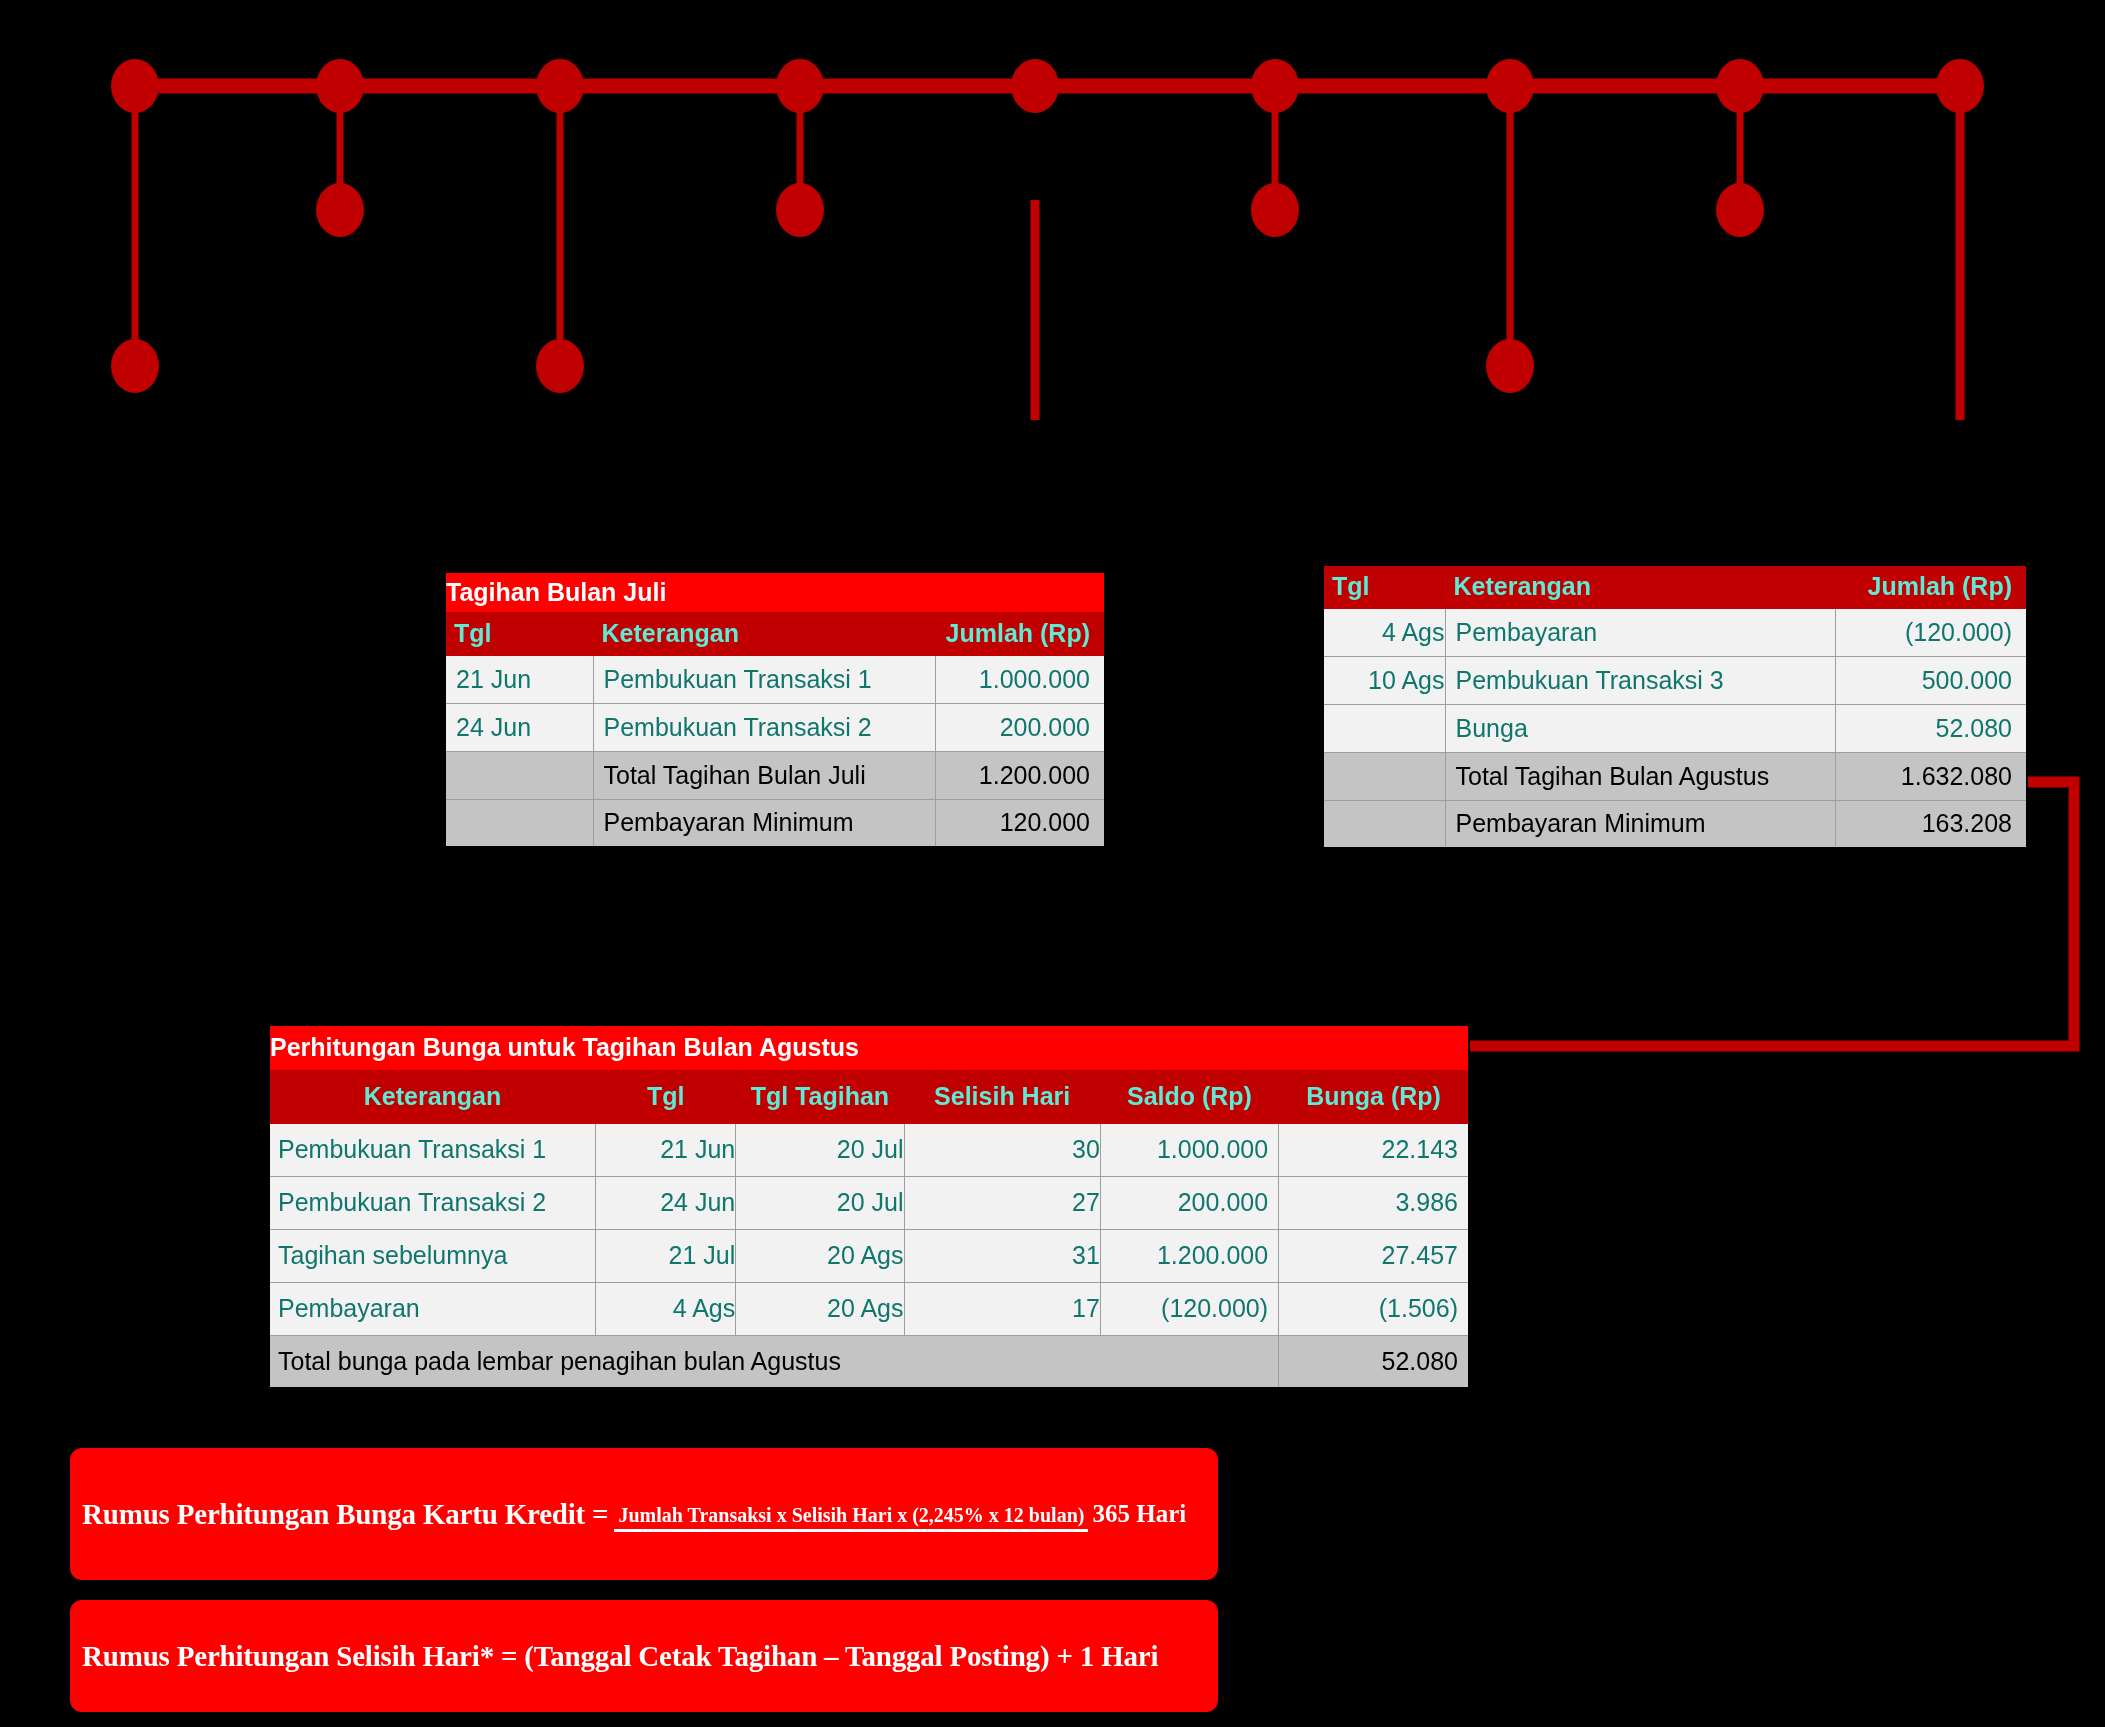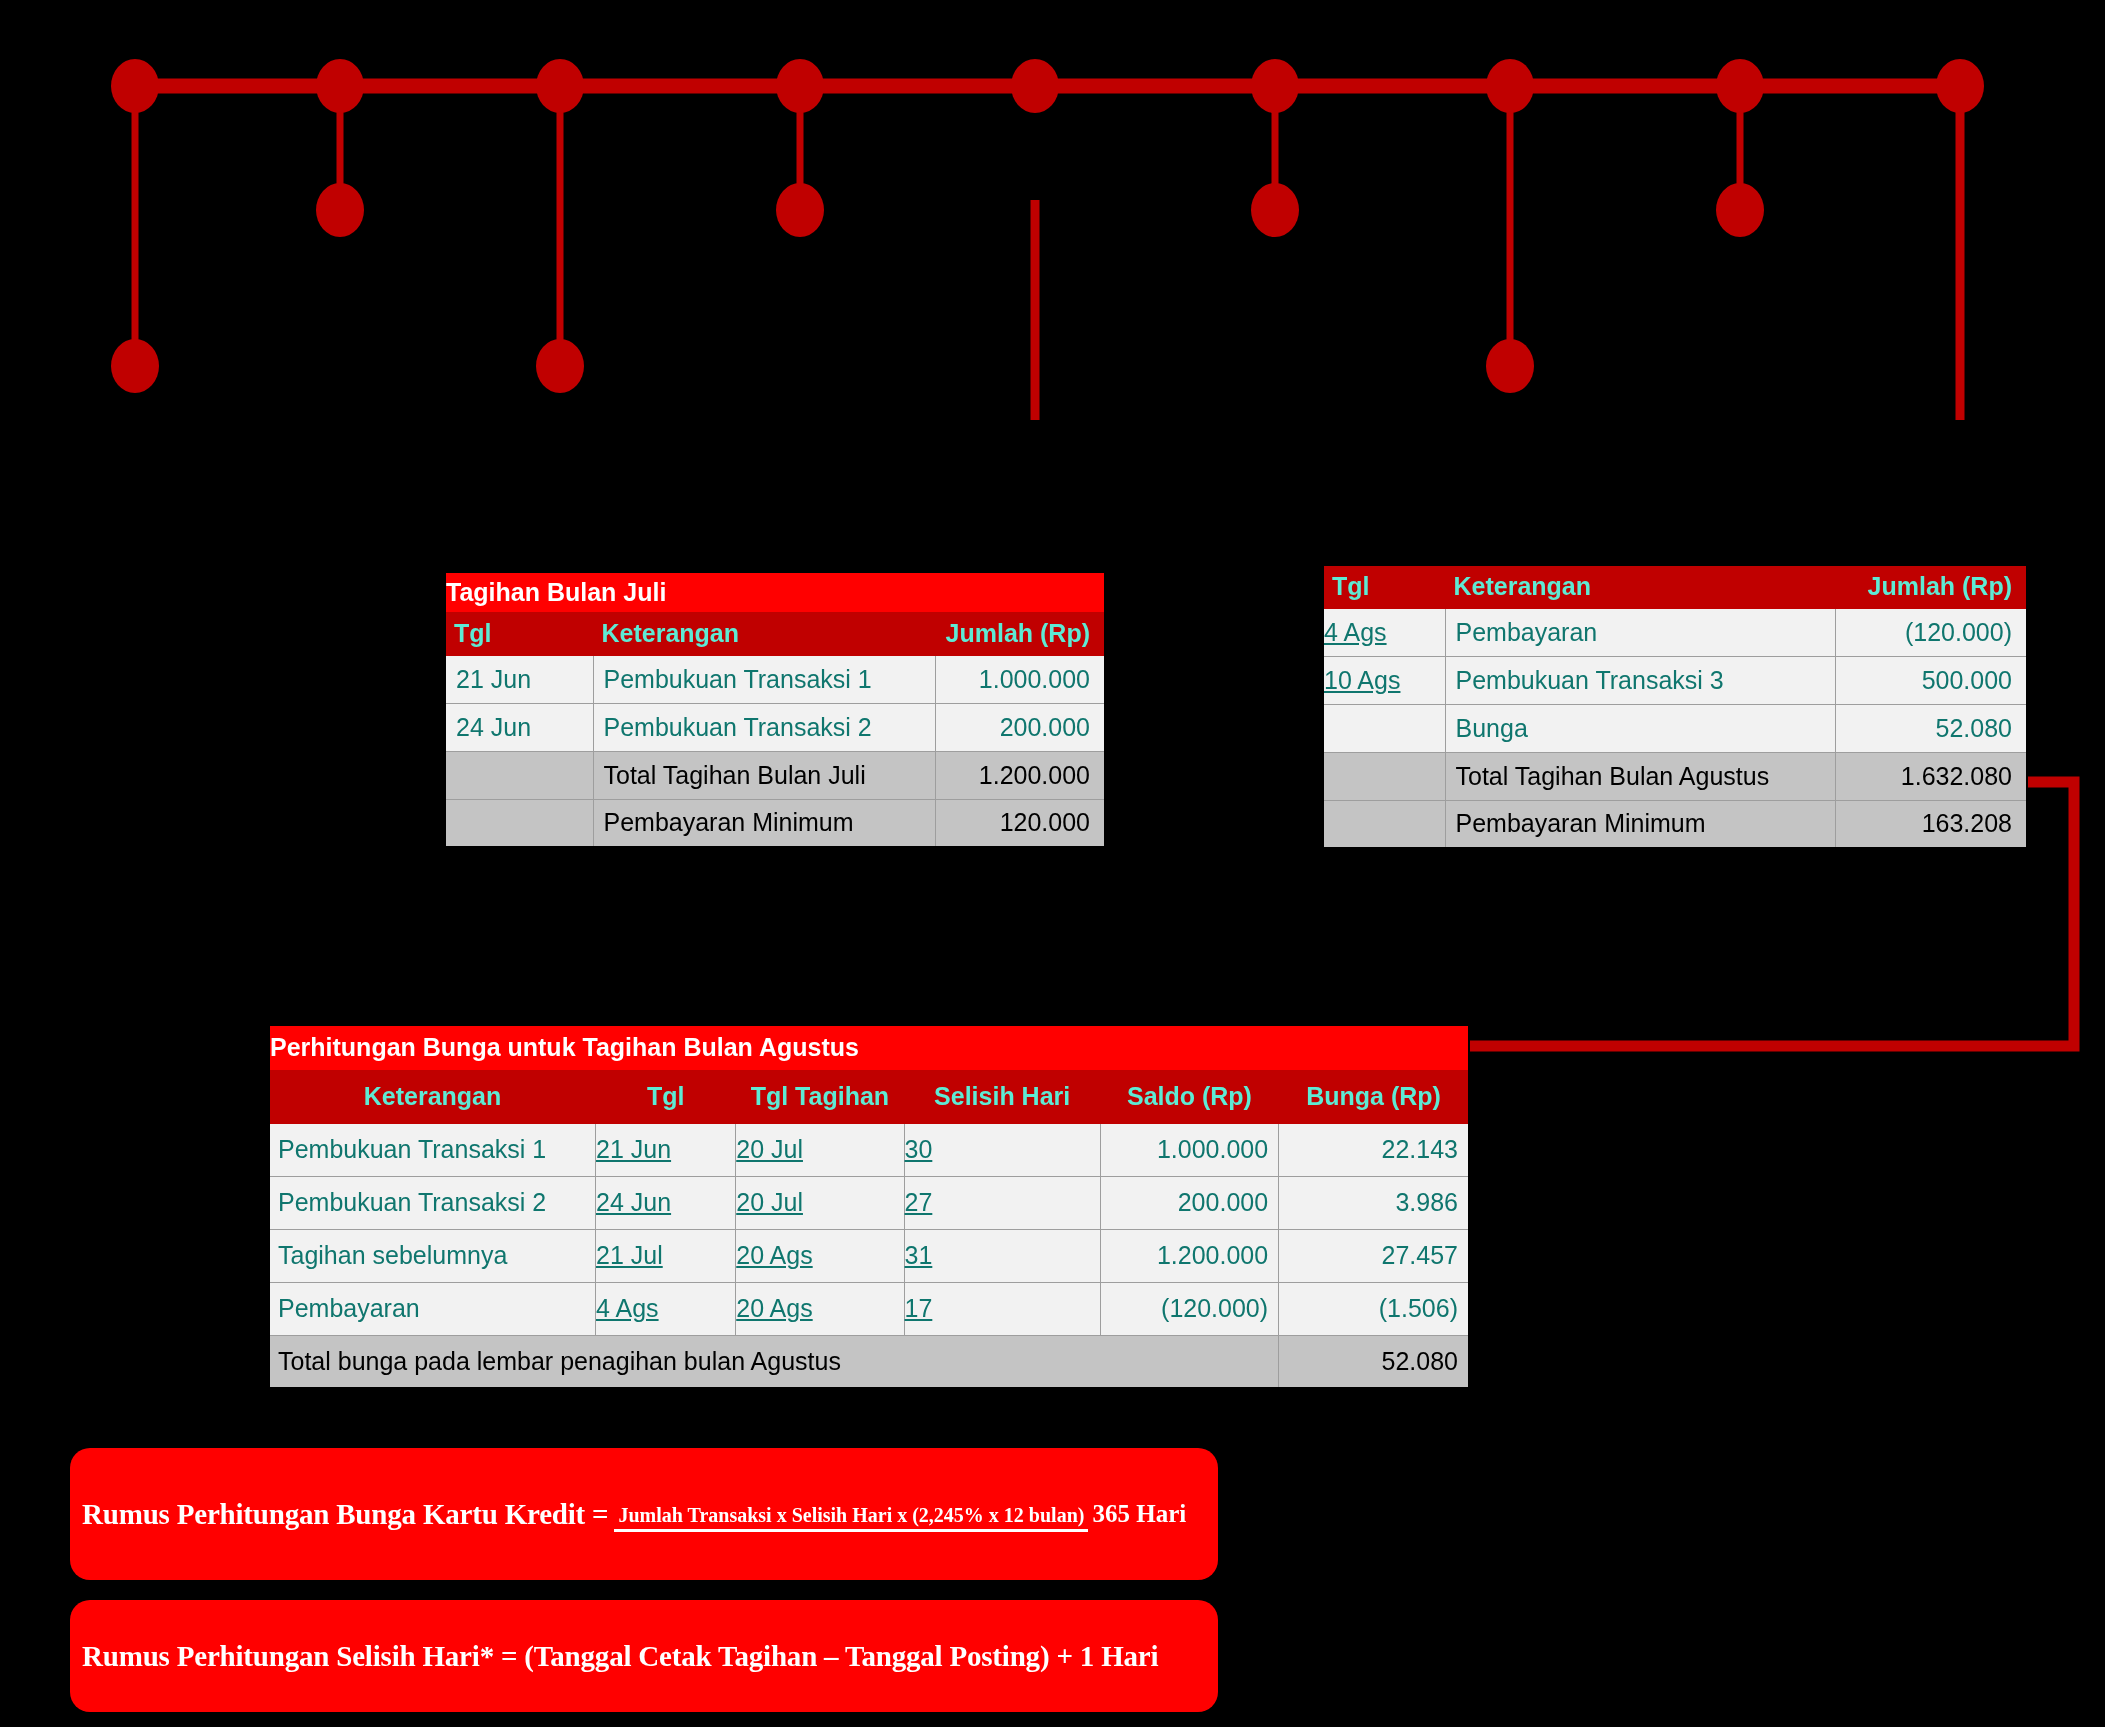--- a/index.html
+++ b/index.html
@@ -36,21 +36,21 @@
     border: none !important;
   }
   .hdr {
     background: #C00000;
     color: #5eead4;
     font-weight: bold;
     border: 1px solid #C00000 !important;
   }
   .light  { background: #F2F2F2; color: #0f766e; }
   .shade  { background: #C4C4C4; color: #000; }
-  .c { text-align: left; text-decoration: underline; }
+  .c { text-align: right; }
   .r { text-align: right; }
   .l { text-align: left; }
 
   
   .billtbl .title-bar { font-size: 25px; height: 40px; }
   .billtbl .hdr { font-size: 25px; height: 43px; }
   .billtbl td { font-size: 25px; height: 48px; }
   .billtbl td.l  { padding-left: 10px; }
   .billtbl td.r  { padding-right: 14px; }
   .billtbl th.l  { padding-left: 8px; }
@@ -64,21 +64,21 @@
   #tbl-bunga .title-bar { font-size: 25px; height: 45px; }
   #tbl-bunga .hdr { font-size: 25px; height: 53px; text-align:center; }
   #tbl-bunga td { font-size: 25px; height: 53px; }
   #tbl-bunga td.l { padding-left: 8px; }
   #tbl-bunga td.r { padding-right: 10px; }
 
   
   .pill {
     position: absolute;
     background: #FF0000;
-    border-radius: 20px;
+    border-radius: 12px;
     color: #FFFFFF;
     display: flex;
     align-items: center;
     z-index: 6;
   }
   #pill-bunga { left: 70px; top: 1448px; width: 1148px; height: 132px; }
   #pill-hari  { left: 70px; top: 1600px; width: 1148px; height: 112px; }
 
   .pill-label {
     font-family: "Liberation Serif", serif;

